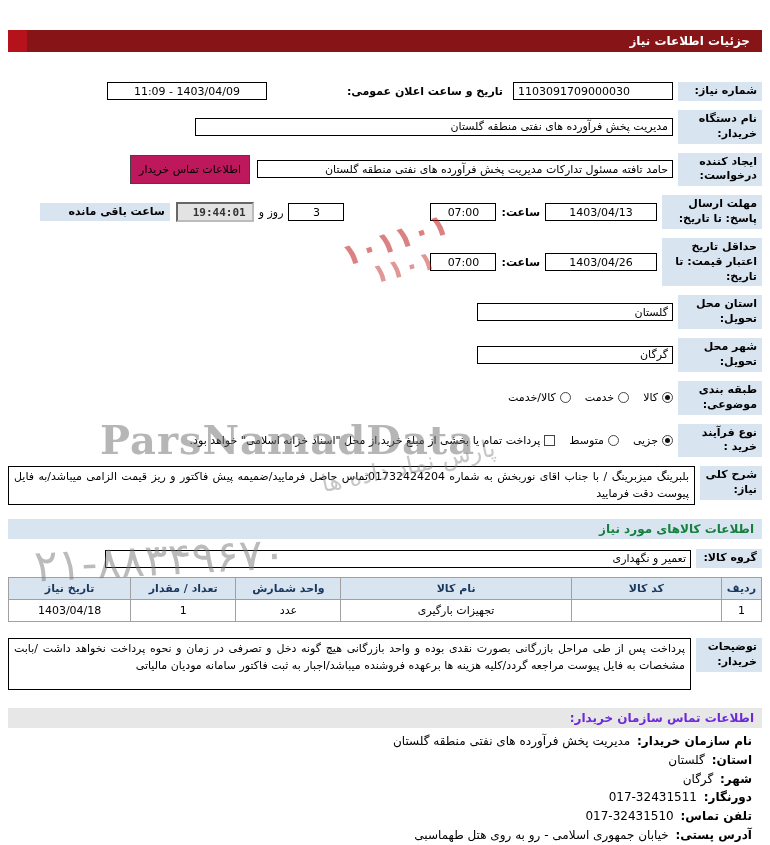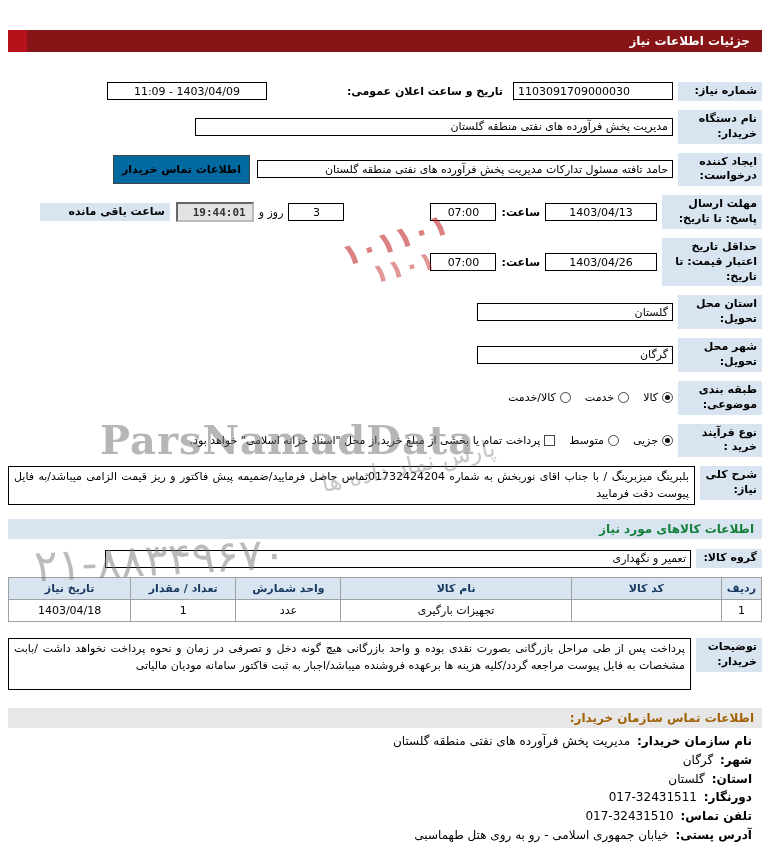--- a/index.html
+++ b/index.html
@@ -21,30 +21,30 @@
   .lbl { background:#d9e4f1; font-weight:bold; padding:2px 5px; line-height:1.35; }
   .plain-lbl { font-weight:bold; white-space:nowrap; }
   .box { background:#fff; border:1px solid #000; height:18px; display:flex; align-items:center; padding:0 4px; overflow:hidden; white-space:nowrap; }
   .multi { height:auto; white-space:normal; display:block; line-height:1.5; padding:2px 5px; }
   .center { justify-content:center; }
   .left { justify-content:flex-start; }
   .ltr { direction:ltr; }
   .w55{width:56px}.w60{width:62px}.w65{width:66px}.w66{width:66px}.w76{width:78px}
   .w100{width:100px}.w105{width:84px}.w112{width:112px}.w128{width:130px}.w160{width:160px}.w195{width:196px}.w415{width:416px}
   .w478{width:478px}.w585{width:586px}
-  .btn { background:#0369a1; border:1px solid #444; height:29px; display:flex; align-items:center; padding:0 8px; font-weight:bold; cursor:pointer; white-space:nowrap; }
+  .btn { background:#be185d; border:1px solid #444; height:29px; display:flex; align-items:center; padding:0 8px; font-weight:normal; cursor:pointer; white-space:nowrap; }
   .timer { background:#e3e3e3; border:2px inset #bbb; height:20px; display:flex; align-items:center; justify-content:center; font-weight:bold; color:#333; font-family:"DejaVu Sans Mono", monospace;padding-left:9px; }
   .radio { width:11px; height:11px; border:1px solid #444; border-radius:50%; background:#fff; display:flex; align-items:center; justify-content:center; flex:none; }
   .radio.sel::after { content:""; width:5px; height:5px; border-radius:50%; background:#111; }
   .chk { width:11px; height:11px; border:1px solid #444; background:#fff; flex:none; }
   .opt { display:flex; align-items:center; }
   .opt .optlbl { margin-right:4px; white-space:nowrap; }
   .gap14 { margin-right:14px; }
   .section-bar { margin:0 0 10px; background:#d9e4f1; color:#15803d; font-weight:bold; font-size:12px; padding:3px 8px; }
-  .section-bar.gray { background:#e7e7e7; color:#a16207; margin-bottom:4px; }
+  .section-bar.gray { background:#e7e7e7; color:#6d28d9; margin-bottom:4px; }
   table.goods { width:100%; border-collapse:collapse; margin:0 0 16px; font-size:11px; table-layout:fixed; }
   table.goods th { background:#d9e4f1; color:#17375d; border:1px solid #a0a0a0; padding:4px 2px; font-size:11px; }
   table.goods td { border:1px solid #a0a0a0; padding:4px 2px; text-align:center; height:18px; }
   .cline { text-align:right; padding:1px 10px; font-size:12px; line-height:1.4; }
   .cl { font-weight:bold; }
   .cv { margin-right:3px; }
   .num { direction:ltr; unicode-bidi:isolate; }
   .desc-box { flex:1; min-height:38px; text-align:justify; }
   .notes-box { flex:1; min-height:52px; text-align:justify; }
   
@@ -198,28 +198,28 @@
       <div class="box multi notes-box">پرداخت پس از طی مراحل بازرگانی بصورت نقدی بوده و واحد بازرگانی هیچ گونه دخل و تصرفی در زمان و نحوه پرداخت نخواهد داشت /بابت مشخصات به فایل پیوست مراجعه گردد/کلیه هزینه ها برعهده فروشنده میباشد/اجبار به ثبت فاکتور سامانه مودیان مالیاتی</div>
     </div>
 
     <div class="section-bar gray">اطلاعات تماس سازمان خریدار:</div>
 
     <div class="cline">
       <span class="cl">نام سازمان خریدار:</span>
       <span class="cv">مدیریت پخش فرآورده های نفتی منطقه گلستان</span>
     </div>
     <div class="cline">
+      <span class="cl">استان:</span>
+      <span class="cv">گلستان</span>
+    </div>
+    <div class="cline">
       <span class="cl">شهر:</span>
       <span class="cv">گرگان</span>
     </div>
     <div class="cline">
-      <span class="cl">استان:</span>
-      <span class="cv">گلستان</span>
-    </div>
-    <div class="cline">
       <span class="cl">دورنگار:</span>
       <span class="cv num">017-32431511</span>
     </div>
     <div class="cline">
       <span class="cl">تلفن تماس:</span>
       <span class="cv num">017-32431510</span>
     </div>
     <div class="cline">
       <span class="cl">آدرس پستی:</span>
       <span class="cv">خیابان جمهوری اسلامی - رو به روی هتل طهماسبی</span>

